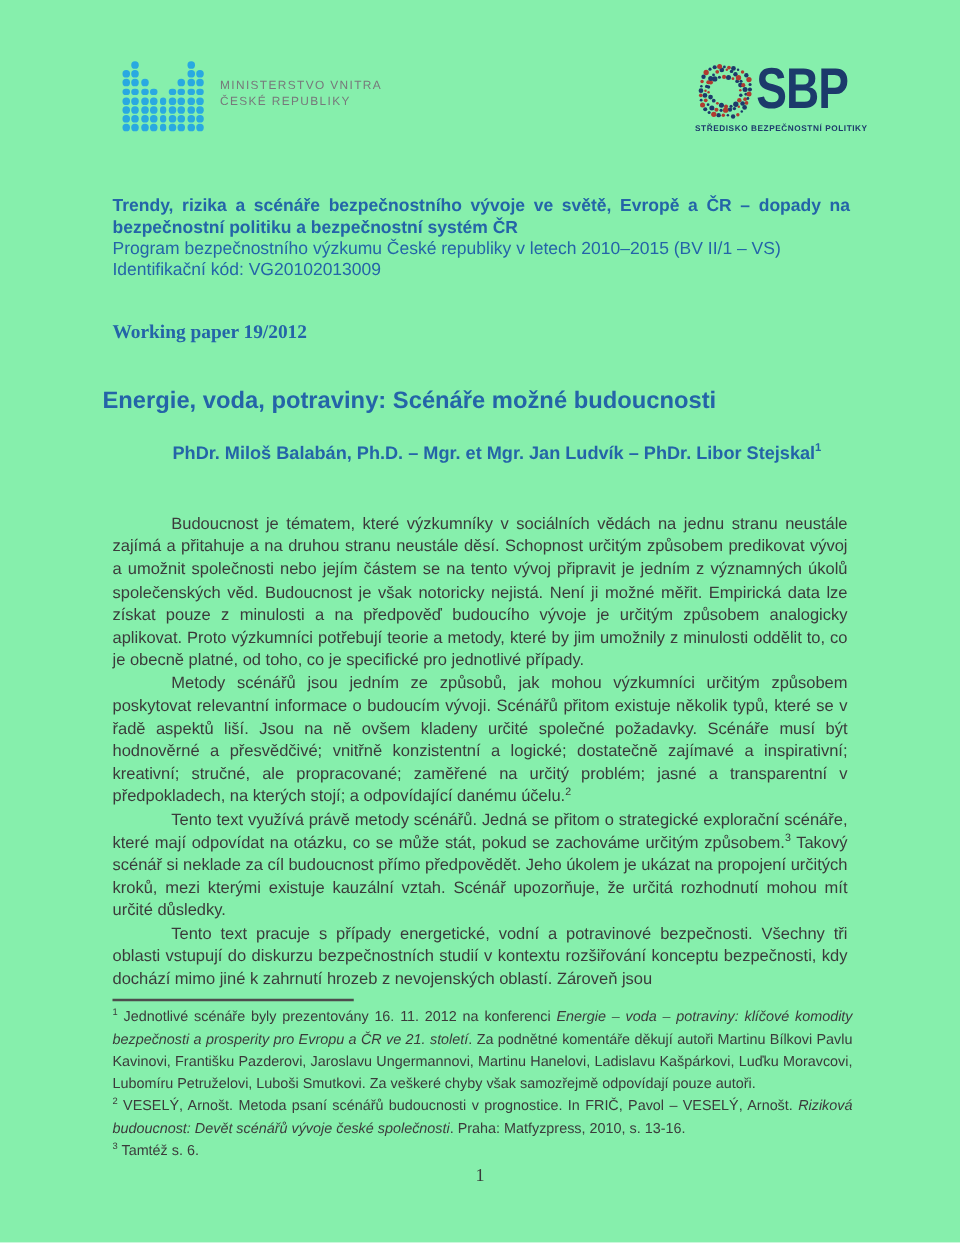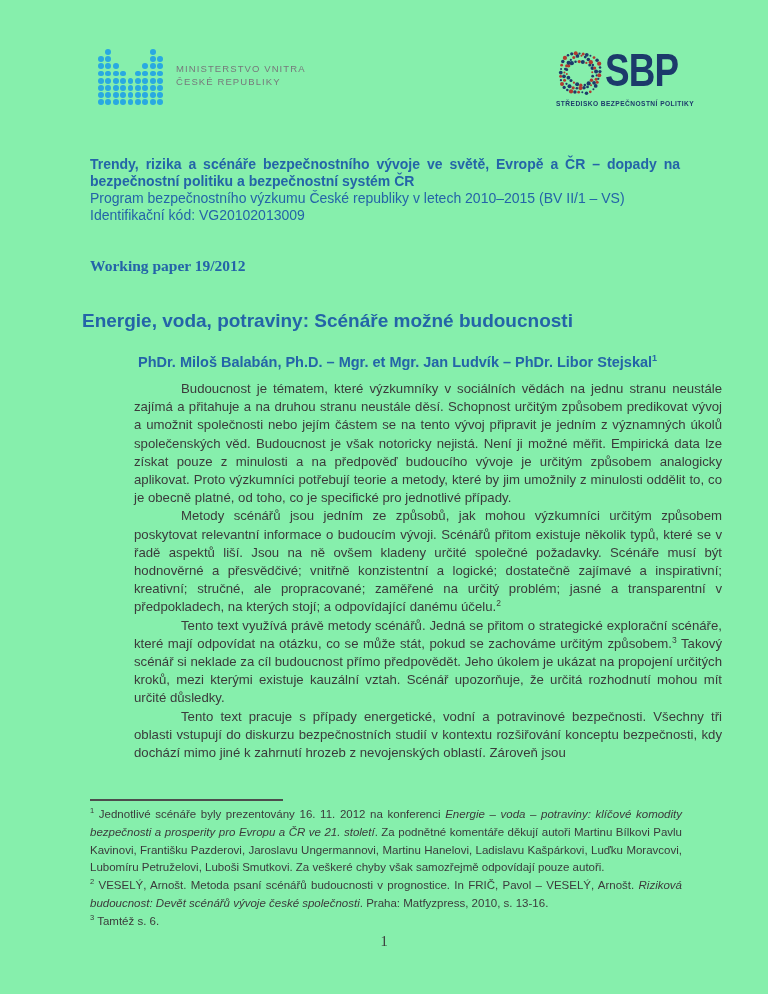--- a/index.html
+++ b/index.html
@@ -32,22 +32,22 @@
   
   .header-block{position:absolute;left:90px;top:156px;width:590px;color:var(--accent);
     font-size:14px;line-height:17px;}
   .hb-bold{font-weight:700;text-align:justify;}
   
   .working-paper{position:absolute;left:90px;top:257px;color:var(--accent);font-weight:700;font-size:15.5px;font-family:Liberation Serif, serif;}
   .doc-title{position:absolute;left:82px;top:310px;color:var(--accent);font-weight:700;font-size:19px;text-align:right;}
   .authors{position:absolute;left:90px;top:353px;color:var(--accent);font-weight:700;font-size:14.5px;margin-left:48px;}
   .authors sup{font-size:9px;}
   
-  .body-text{position:absolute;left:90px;top:380px;width:588px;color:var(--body-ink);
-    font-size:13.2px;line-height:18.2px;text-align:justify;margin-left:44px;}
+  .body-text{position:absolute;left:90px;top:410px;width:588px;color:var(--body-ink);
+    font-size:13.2px;line-height:18.2px;text-align:justify;}
   .body-text .para{text-indent:47px;}
   .body-text sup{font-size:8.5px;line-height:0;}
   
   .fn-rule{position:absolute;left:90px;top:799px;width:193px;height:1.5px;background:#4d4d4d;}
   .footnotes{position:absolute;left:90px;top:806px;width:592px;color:var(--body-ink);
     font-size:11.5px;line-height:17.8px;text-align:justify;}
   .footnotes sup{font-size:7.5px;line-height:0;}
   
   .page-number{position:absolute;left:0;top:933px;width:768px;text-align:center;
     font-family:"Liberation Serif","DejaVu Serif",serif;font-size:14.5px;color:#3a3a3a;}

